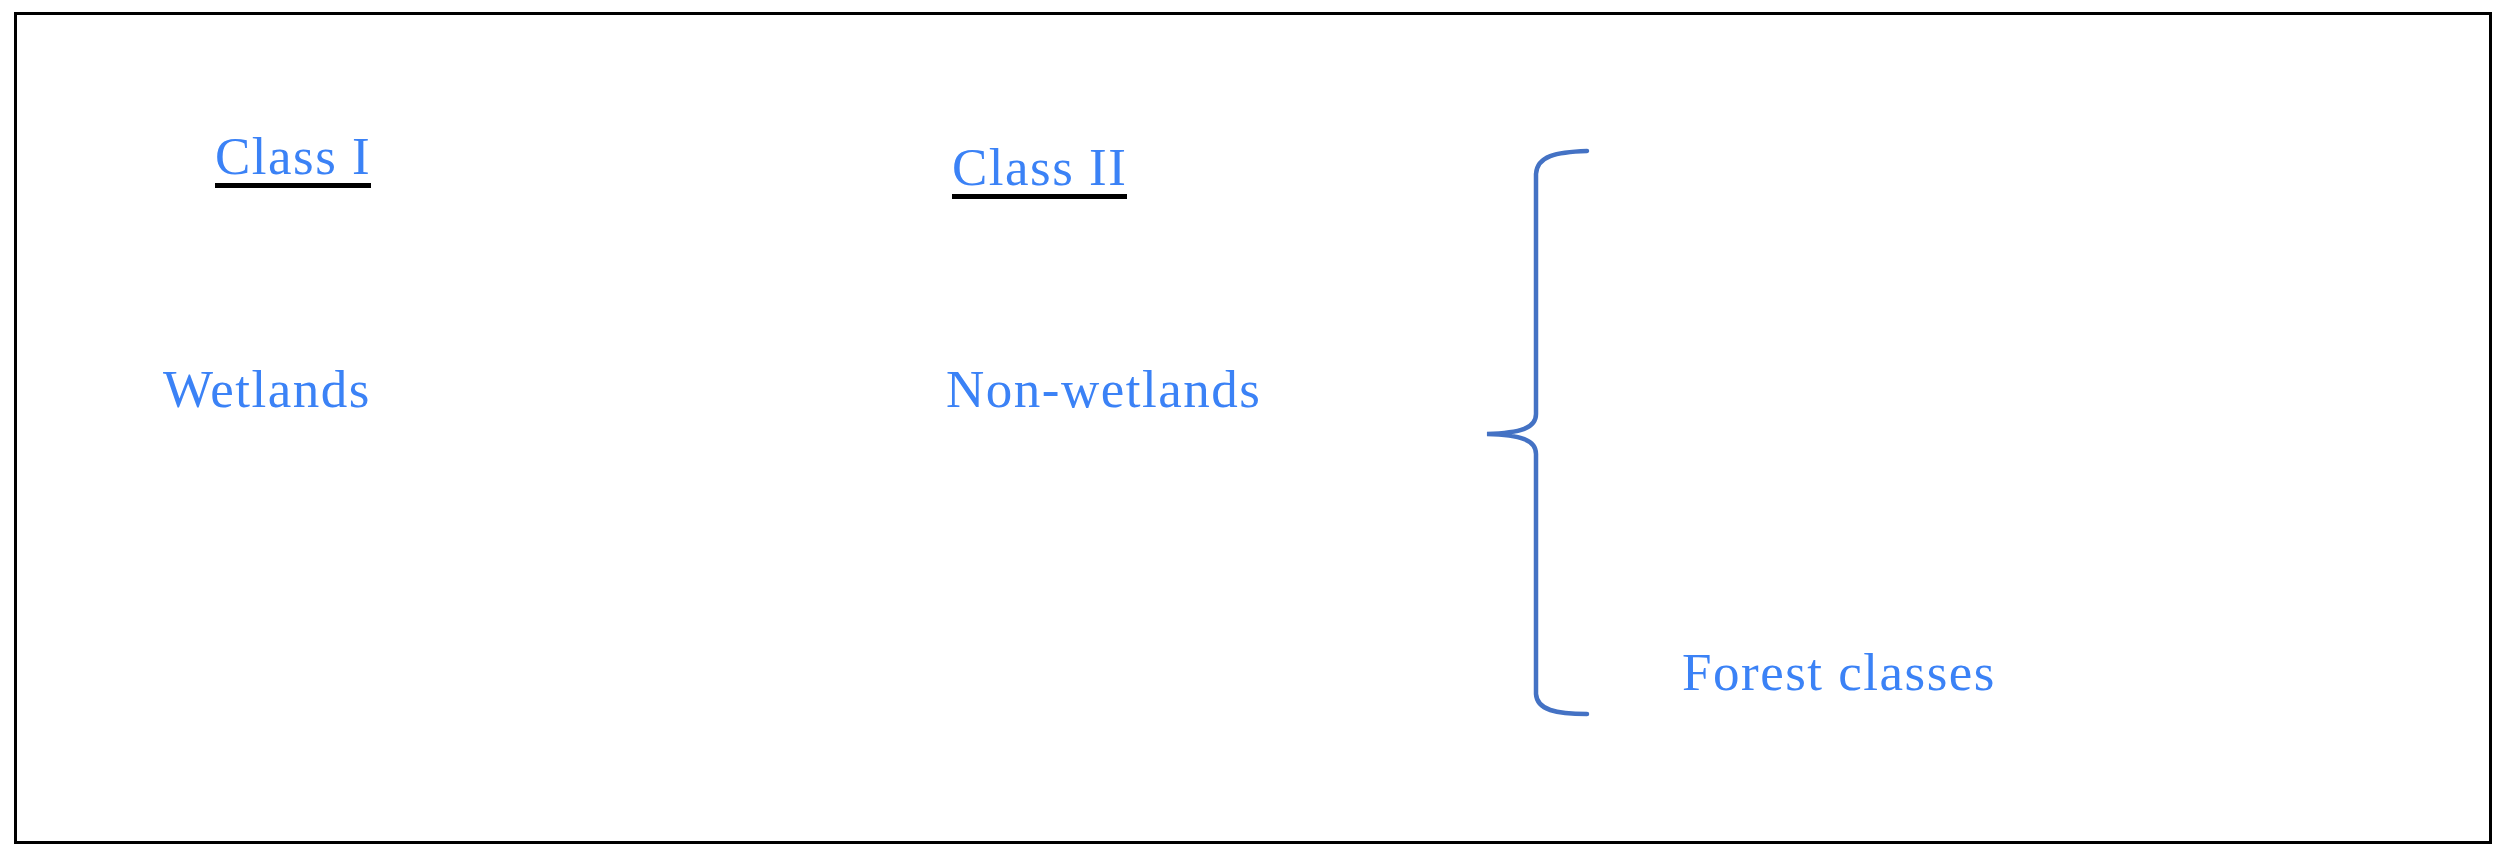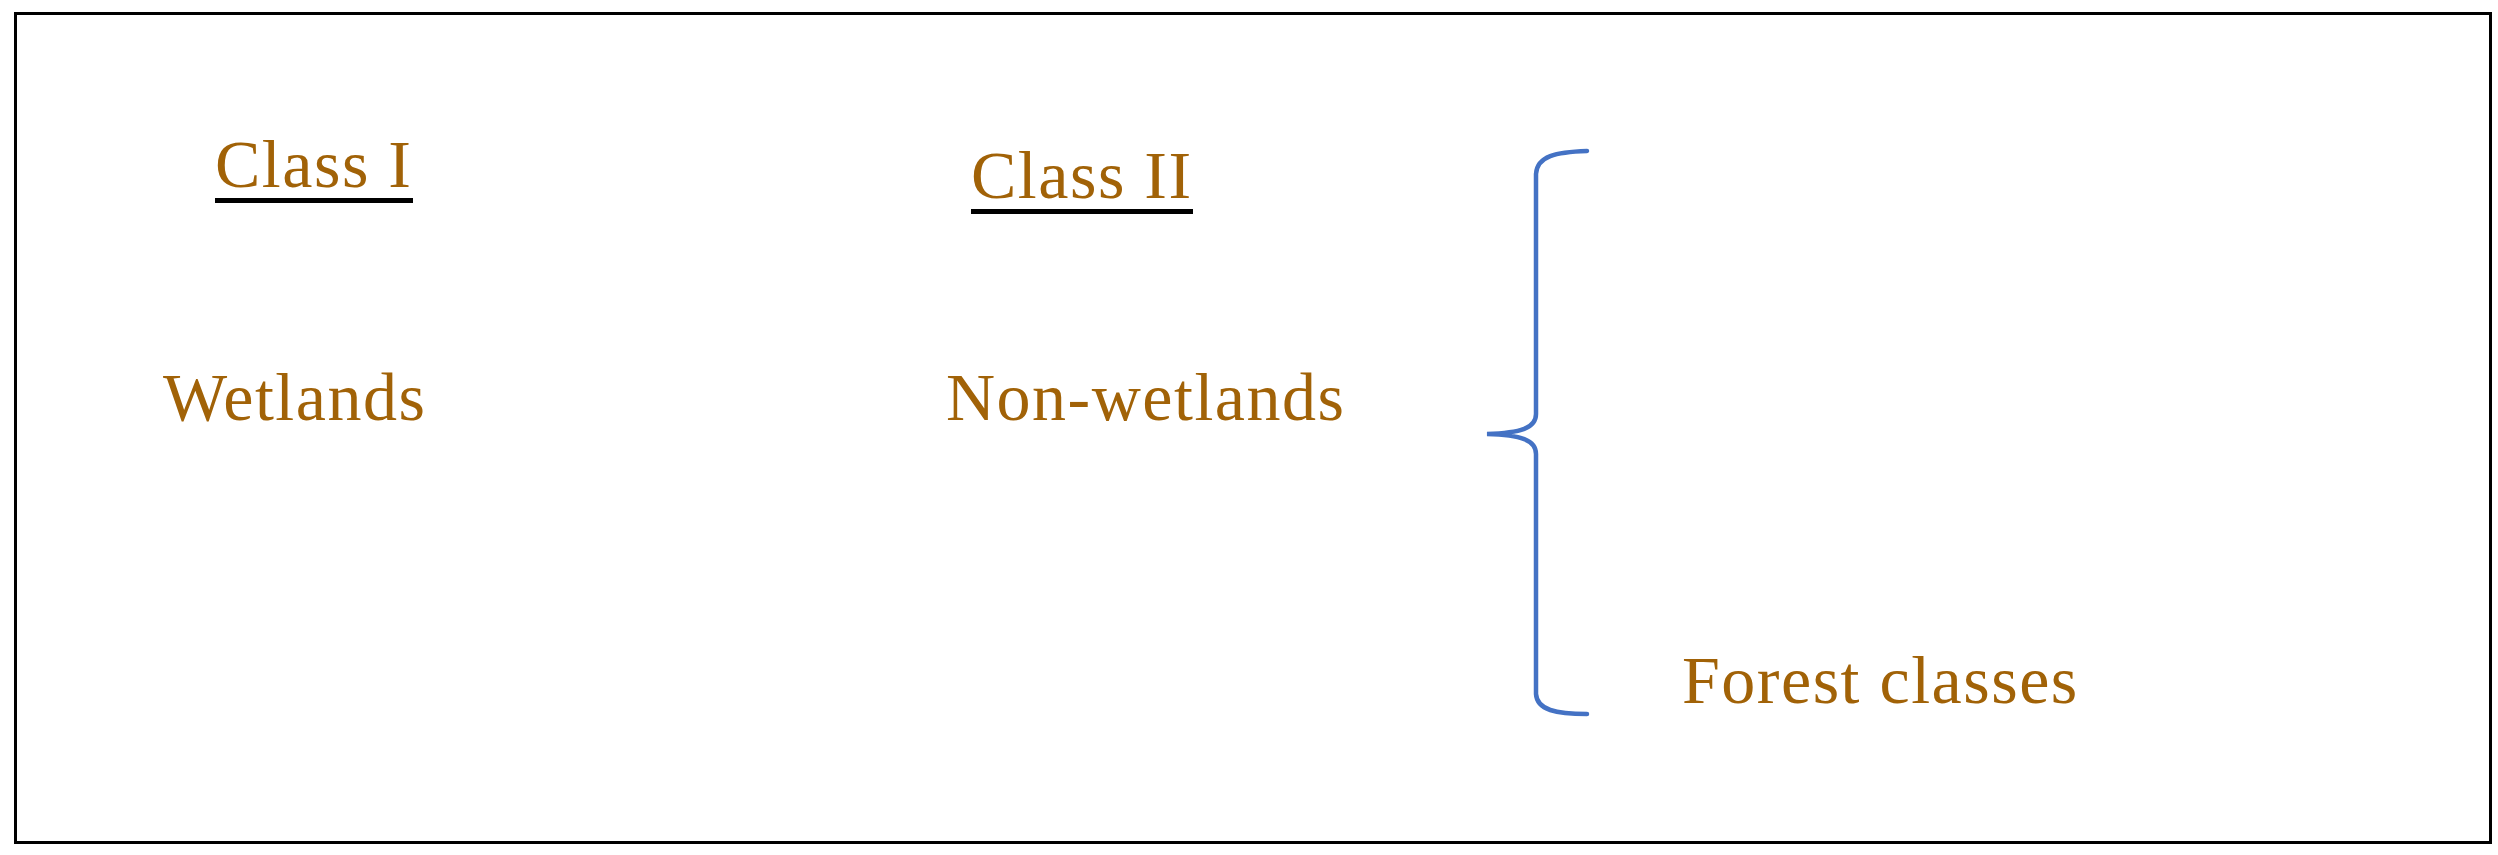--- a/index.html
+++ b/index.html
@@ -20,33 +20,33 @@
     position: absolute;
     left: 14px;
     top: 12px;
     width: 2472px;
     height: 826px;
     border: 3px solid #000000;
     box-sizing: content-box;
   }
   .label {
     position: absolute;
-    font-size: 68px;
+    font-size: 53px;
     line-height: 1;
     letter-spacing: 1.5px;
     white-space: nowrap;
-    color: #a16207;
+    color: #3b82f6;
   }
   .heading {
     display: inline-block;
     border-bottom: 5px solid #000000;
   }
   #class1-heading  { left: 215px;  top: 130px; }
   #class1-item     { left: 163px;  top: 343px; margin-top: 20px; }
-  #class2-heading  { left: 952px;  top: 141px; margin-left: 19px; }
+  #class2-heading  { left: 952px;  top: 141px; }
   #class2-item     { left: 946px;  top: 363px; text-align: center; }
   #subitem-forest  { left: 1668px; top: 106px; }
   #subitem-other   { left: 1682px; top: 646px; }
   .brace-svg {
     position: absolute;
     left: 0;
     top: 0;
     width: 2498px;
     height: 855px;
     pointer-events: none;

